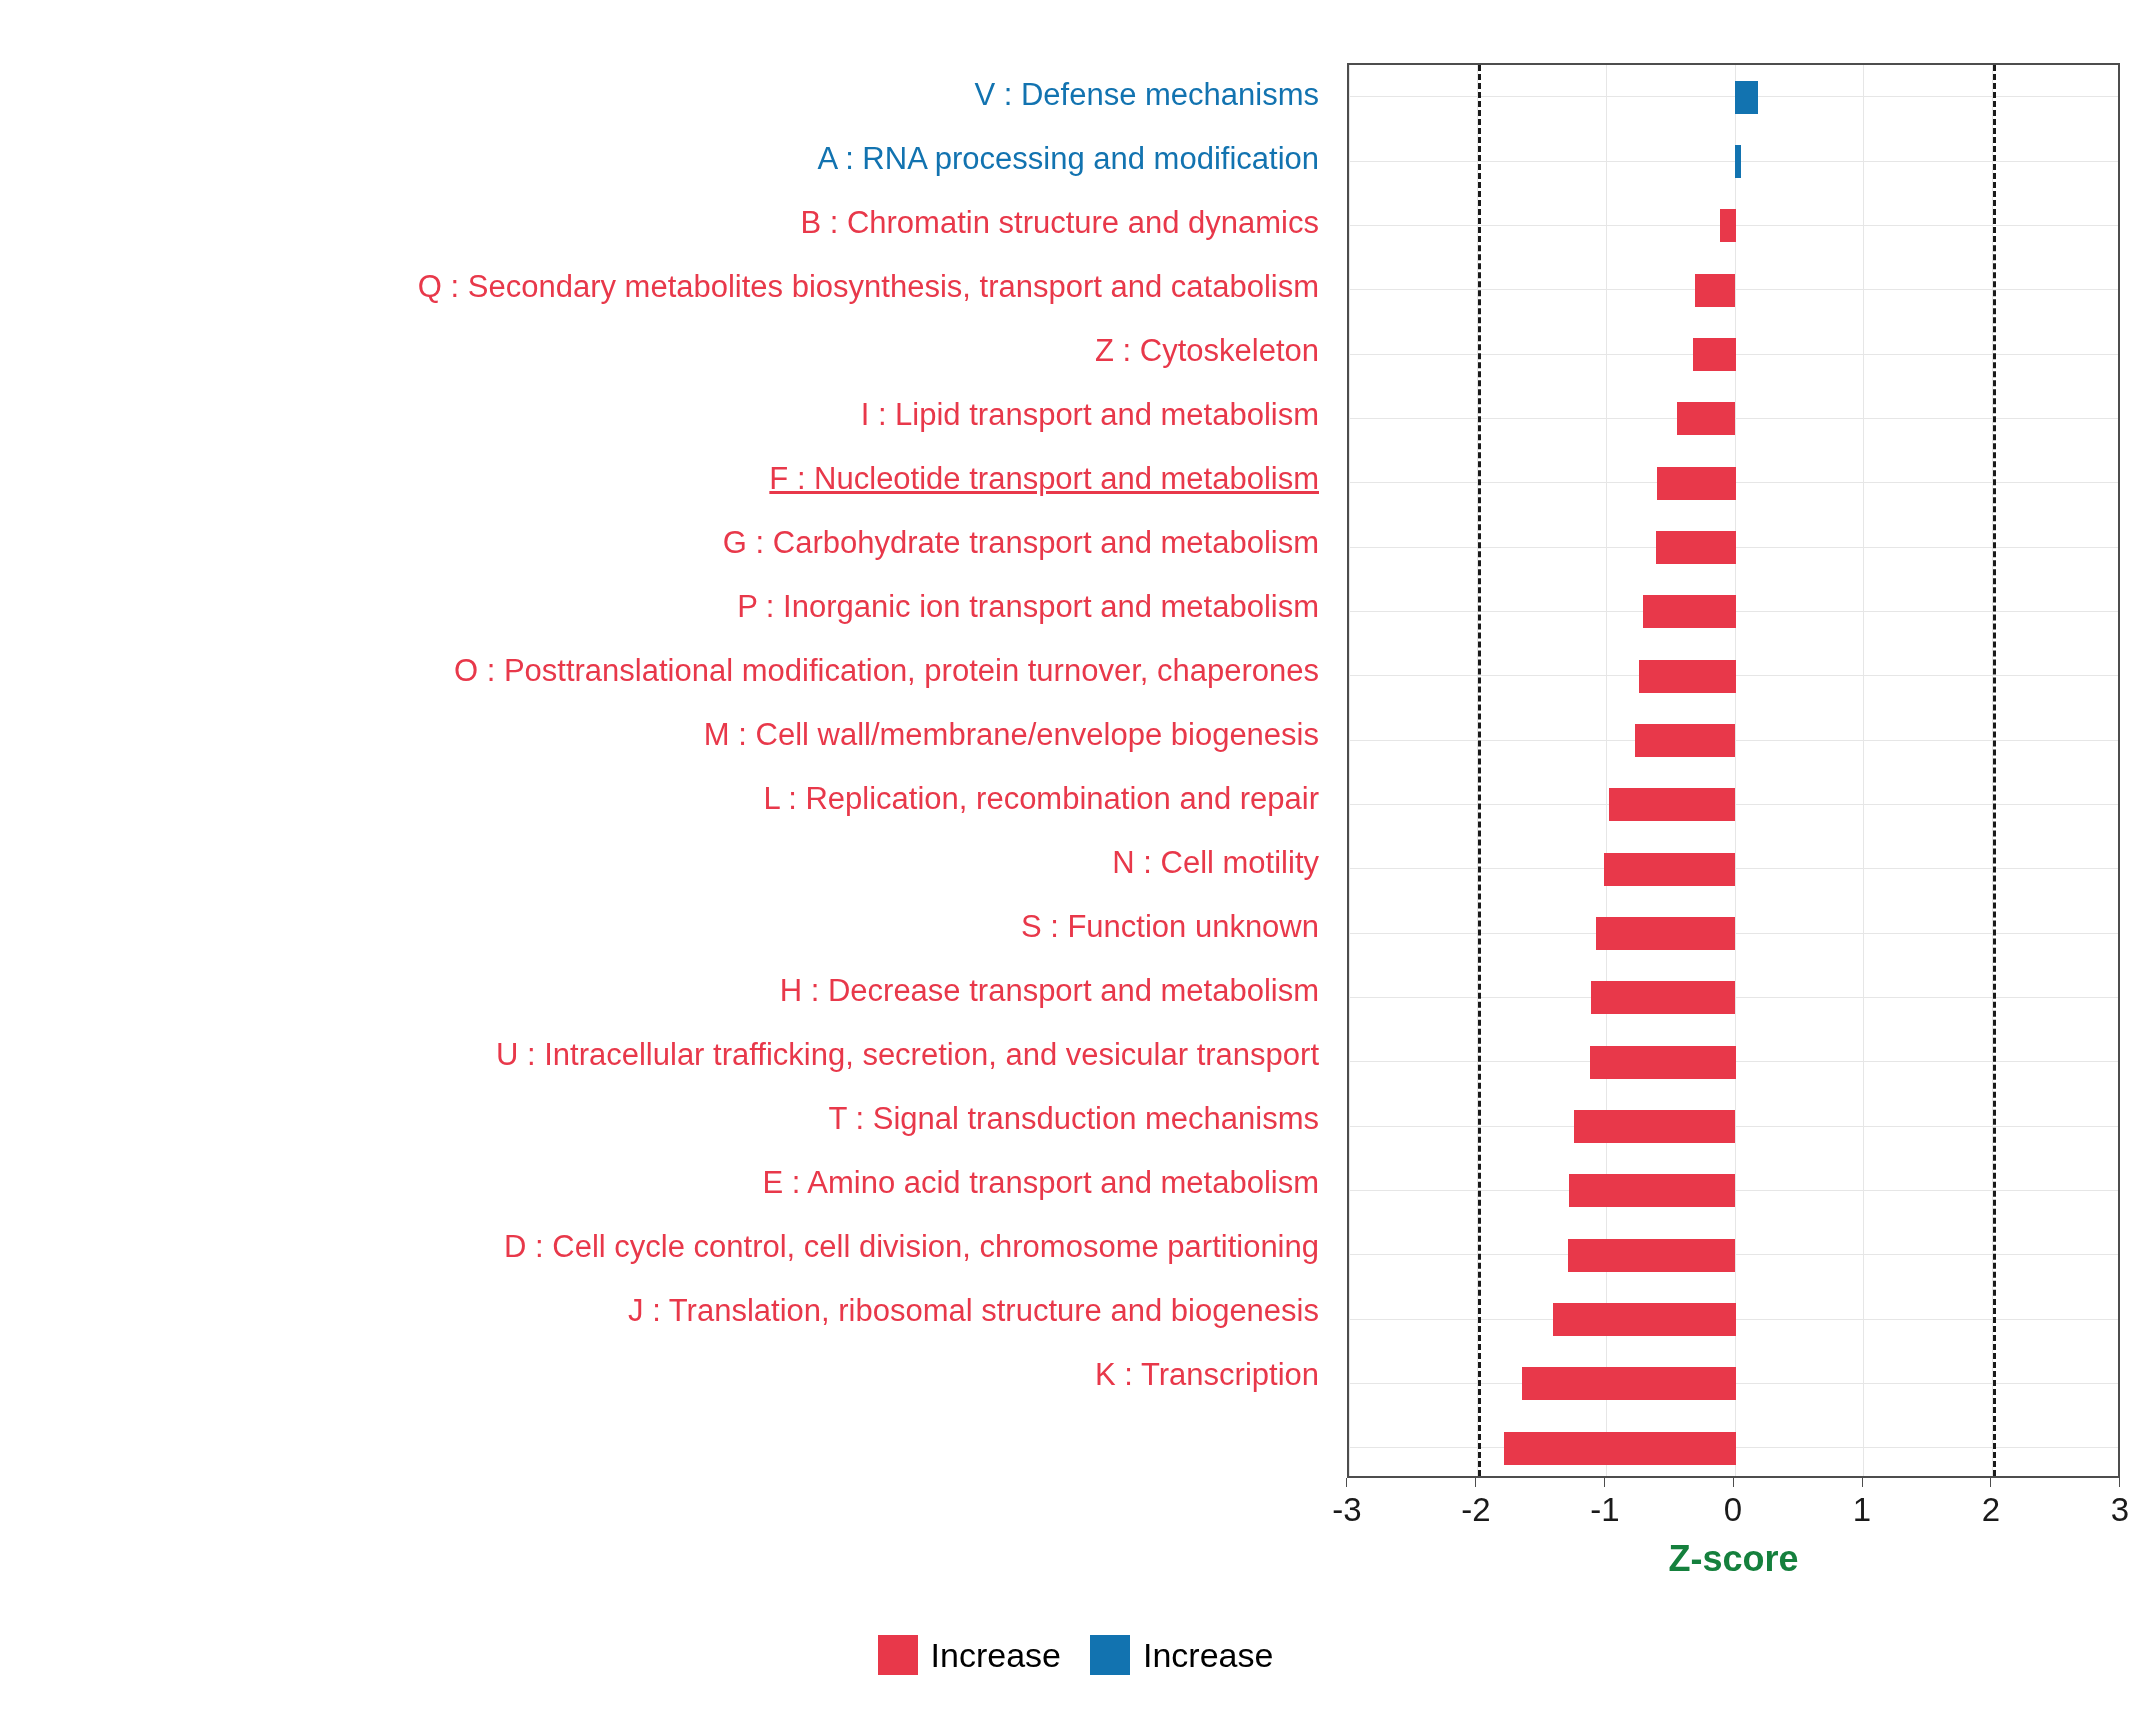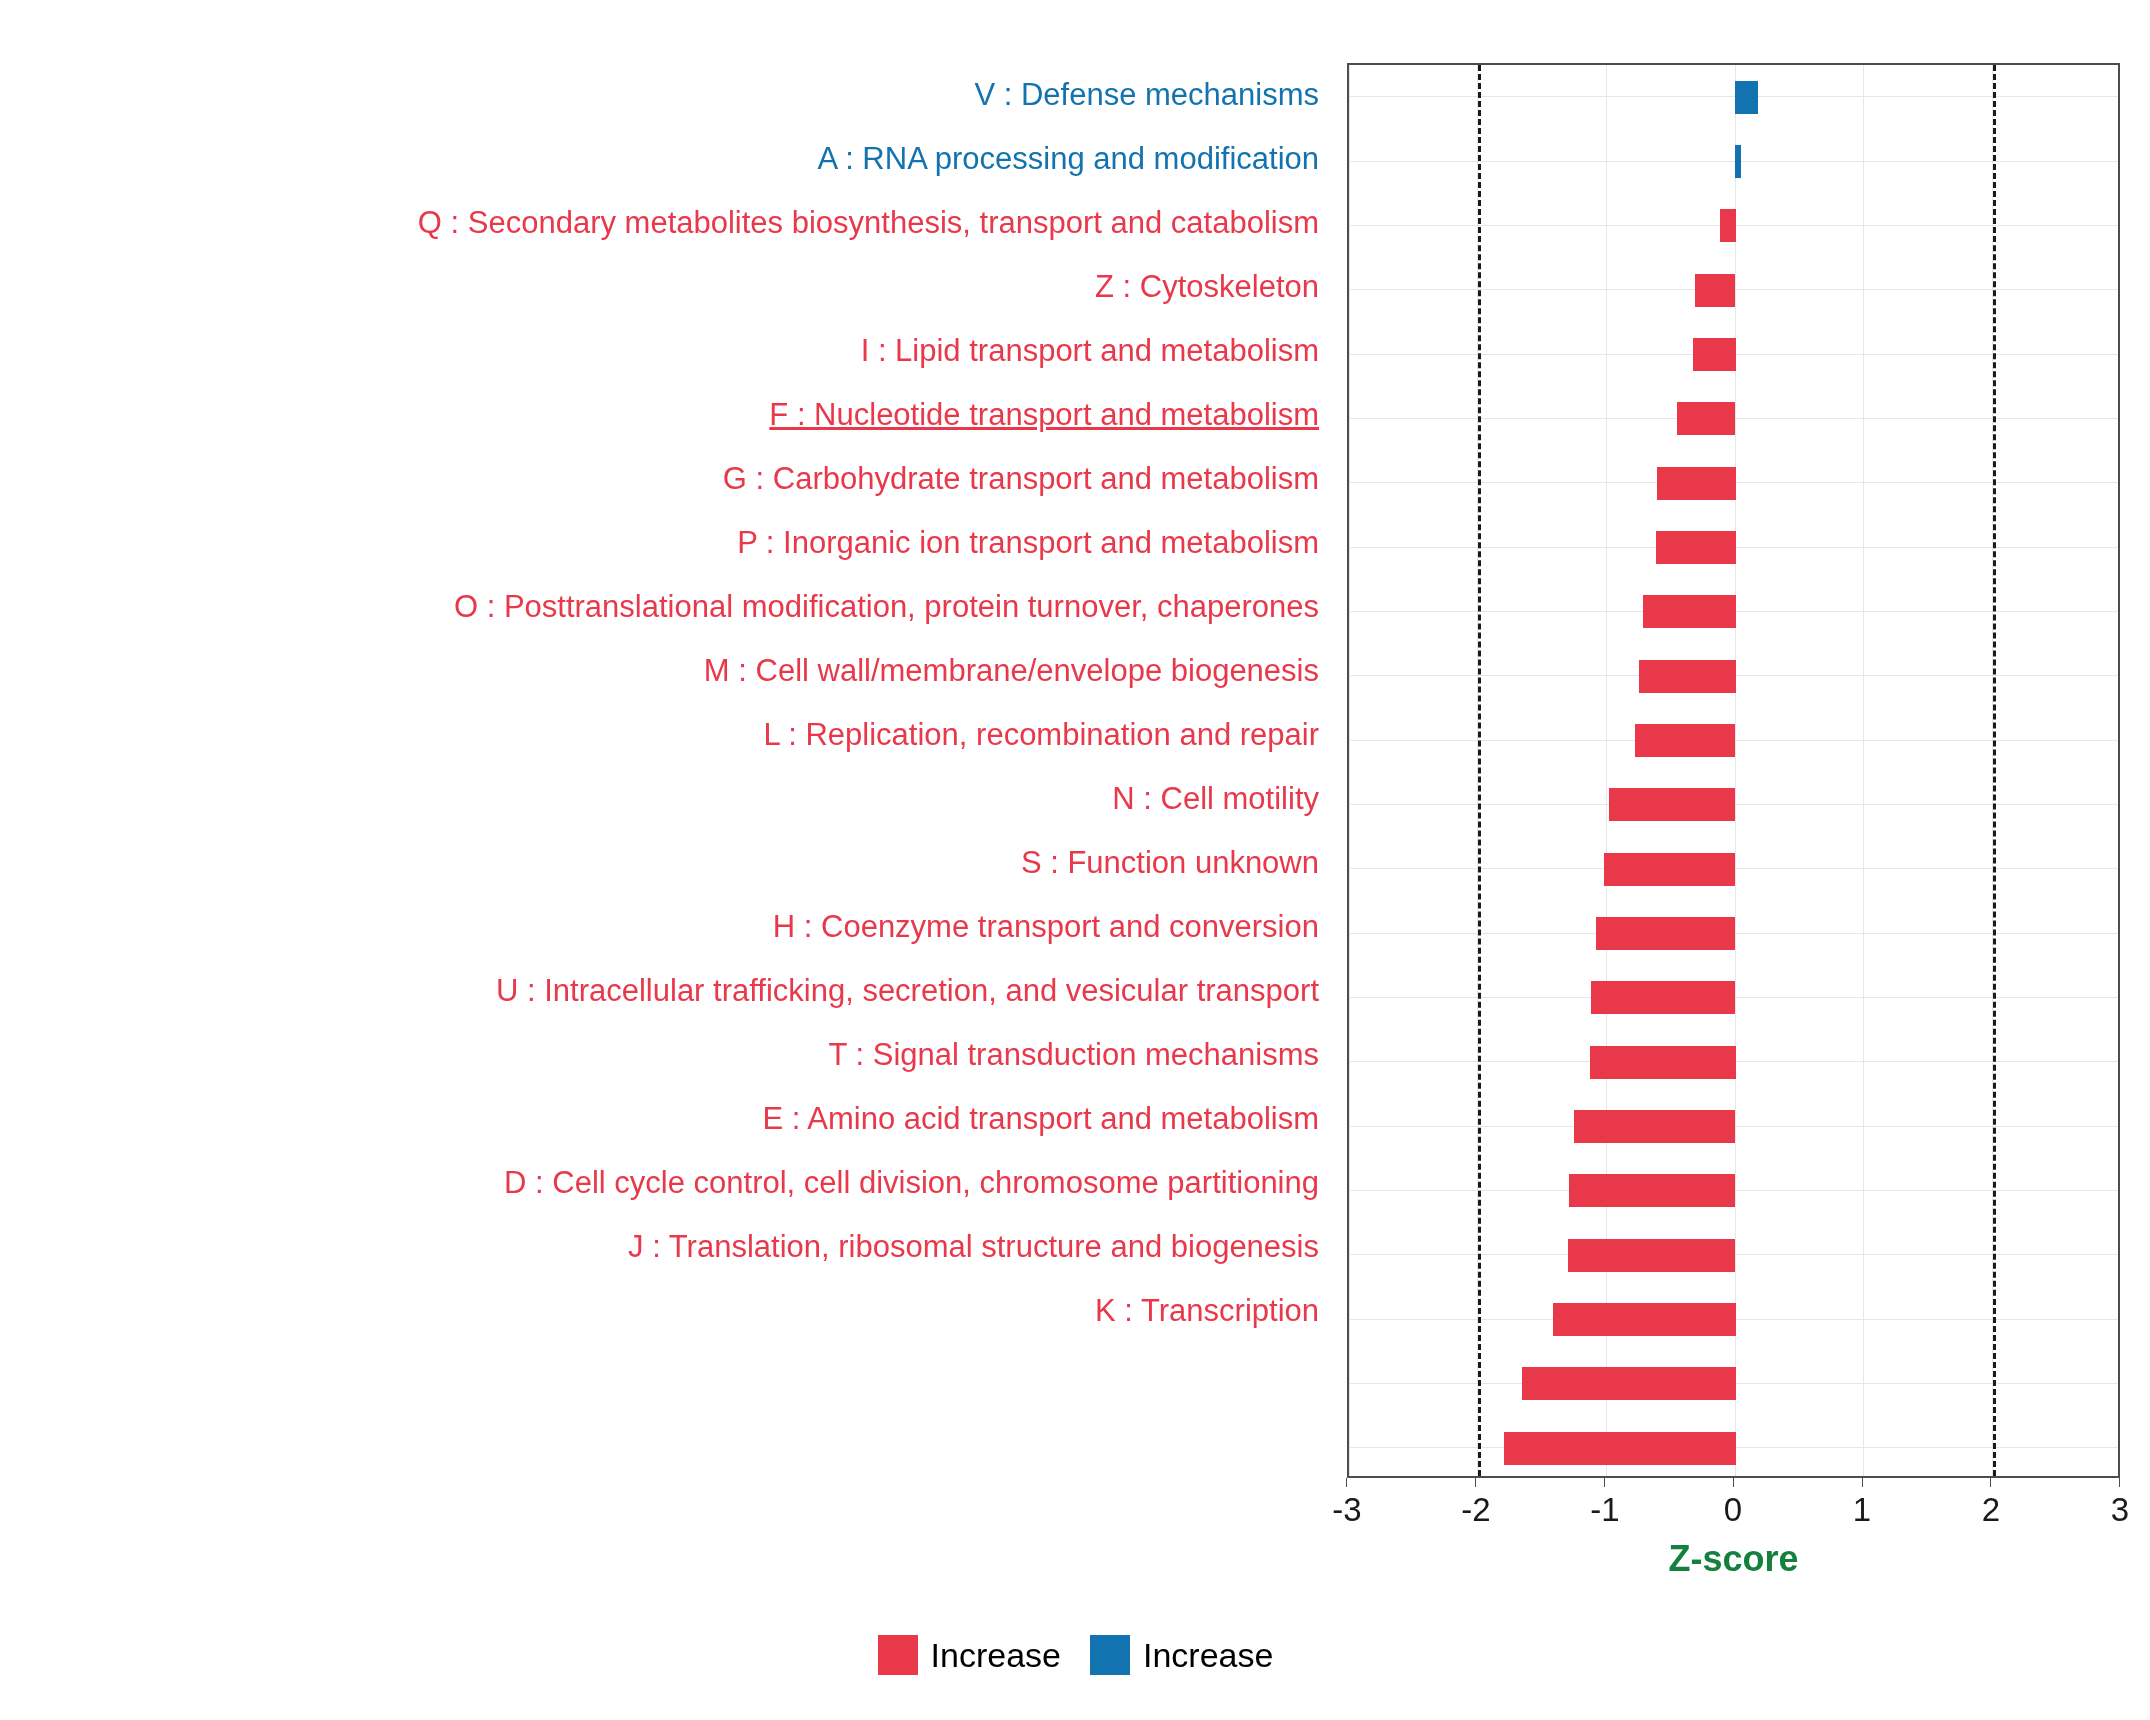--- a/index.html
+++ b/index.html
@@ -149,32 +149,33 @@
 </style>
 </head>
 <body>
 
 <div id="root">
   <div class="chart-area">
 
     <div class="labels-col" id="labels-col">
         <div class="row-label inc" style="height: 64px; line-height: 64px;">V : Defense mechanisms</div>
         <div class="row-label inc" style="height: 64px; line-height: 64px;">A : RNA processing and modification</div>
+        <div class="row-label dec" style="height: 64px; line-height: 64px;">B : Chromatin structure and dynamics</div>
         <div class="row-label dec" style="height: 64px; line-height: 64px;">Q : Secondary metabolites biosynthesis, transport and catabolism</div>
         <div class="row-label dec" style="height: 64px; line-height: 64px;">Z : Cytoskeleton</div>
         <div class="row-label dec" style="height: 64px; line-height: 64px;">I : Lipid transport and metabolism</div>
         <div class="row-label dec" style="height: 64px; line-height: 64px; text-decoration: underline;">F : Nucleotide transport and metabolism</div>
         <div class="row-label dec" style="height: 64px; line-height: 64px;">G : Carbohydrate transport and metabolism</div>
         <div class="row-label dec" style="height: 64px; line-height: 64px; margin-left: 48px;">P : Inorganic ion transport and metabolism</div>
         <div class="row-label dec" style="height: 64px; line-height: 64px;">O : Posttranslational modification, protein turnover, chaperones</div>
         <div class="row-label dec" style="height: 64px; line-height: 64px;">M : Cell wall/membrane/envelope biogenesis</div>
         <div class="row-label dec" style="height: 64px; line-height: 64px;">L : Replication, recombination and repair</div>
         <div class="row-label dec" style="height: 64px; line-height: 64px;">N : Cell motility</div>
         <div class="row-label dec" style="height: 64px; line-height: 64px;">S : Function unknown</div>
-        <div class="row-label dec" style="height: 64px; line-height: 64px;">H : Coenzyme transport and conversion</div>
+        <div class="row-label dec" style="height: 64px; line-height: 64px;">H : Decrease transport and metabolism</div>
         <div class="row-label dec" style="height: 64px; line-height: 64px;">U : Intracellular trafficking, secretion, and vesicular transport</div>
         <div class="row-label dec" style="height: 64px; line-height: 64px;">T : Signal transduction mechanisms</div>
         <div class="row-label dec" style="height: 64px; line-height: 64px;">E : Amino acid transport and metabolism</div>
         <div class="row-label dec" style="height: 64px; line-height: 64px;">D : Cell cycle control, cell division, chromosome partitioning</div>
         <div class="row-label dec" style="height: 64px; line-height: 64px;">J : Translation, ribosomal structure and biogenesis</div>
         <div class="row-label dec" style="height: 64px; line-height: 64px;">K : Transcription</div>
       </div>
 
     <div class="panel" id="panel">
         <div class="gridline-v" style="left: -0.7px;"></div>

